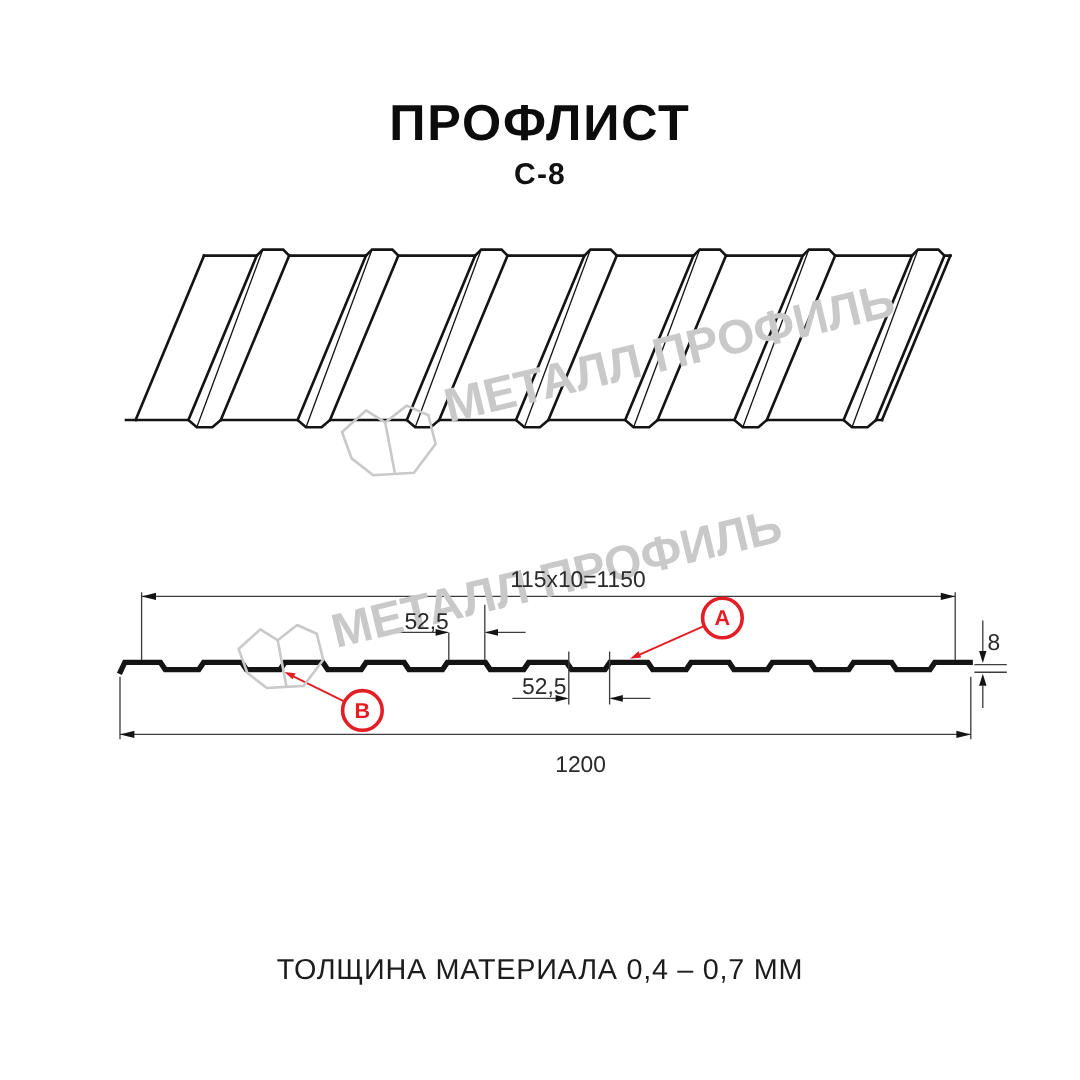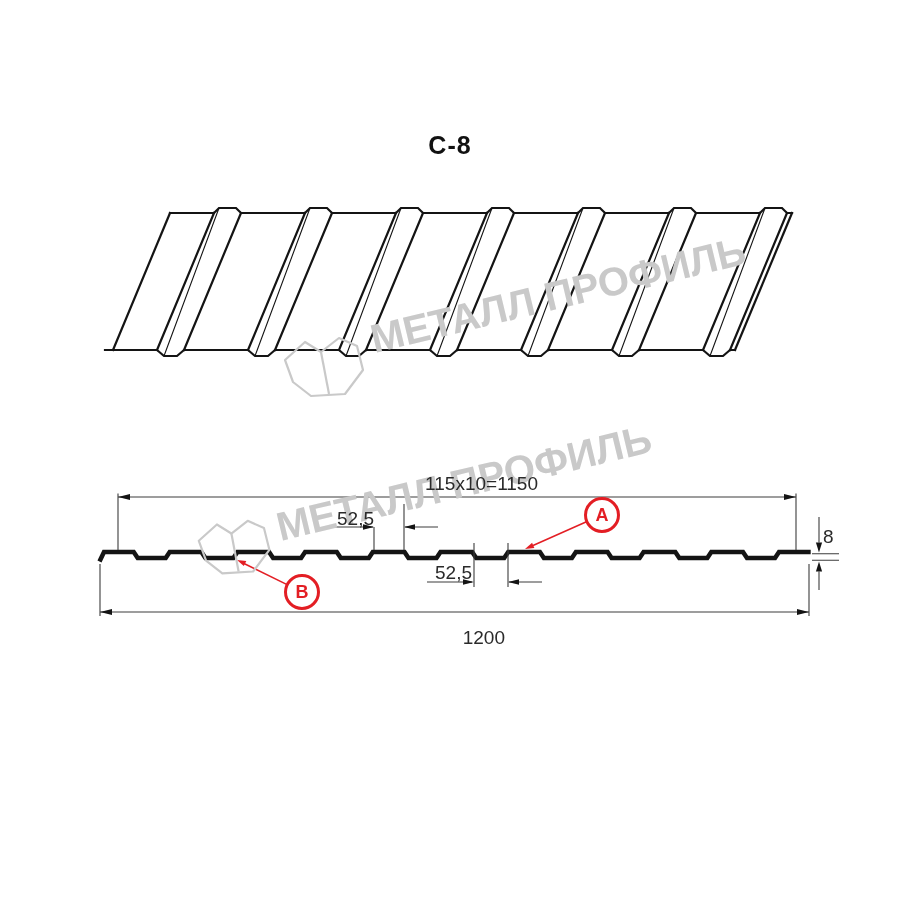--- a/index.html
+++ b/index.html
@@ -34,20 +34,21 @@
     display:flex;align-items:center;justify-content:center;
     color:#e31e24;font-size:18px;font-weight:bold;background:transparent;
   }
   svg{display:block;overflow:visible;}
 </style>
 </head>
 <body>
 
 <div id="stage">
 
+  <div class="abs title">ПРОФЛИСТ</div>
   <div class="abs subtitle">С-8</div>
 
   <svg class="abs" style="left:95px;top:195px" width="710" height="170" viewBox="0 0 710 170">
     <g stroke="#141414" stroke-width="2.2" fill="none" stroke-linecap="square">
       <path d="M10 155 H62 L69 161 H82 L89 155 H153 L160 161 H173 L180 155 H244 L251 161 H264 L271 155 H335 L342 161 H355 L362 155 H426 L433 161 H446 L453 155 H517 L524 161 H537 L544 155 H608 L615 161 H628 L635 155 H640"></path>
       <path d="M75 18 H119 L124 13 H141 L146 18 H210 L215 13 H232 L237 18 H301 L306 13 H323 L328 18 H392 L397 13 H414 L419 18 H483 L488 13 H505 L510 18 H574 L579 13 H596 L601 18 H665 L670 13 H687 L692 18 H697"></path>
       <path d="M18 155 L75 18"></path>
       <path d="M697 18 L640 155"></path>
       <path d="M62 155 L119 18 M153 155 L210 18 M244 155 L301 18 M335 155 L392 18 M426 155 L483 18 M517 155 L574 18 M608 155 L665 18"></path>
       <path d="M89 155 L146 18 M180 155 L237 18 M271 155 L328 18 M362 155 L419 18 M453 155 L510 18 M544 155 L601 18 M635 155 L692 18"></path>
@@ -113,14 +114,15 @@
   <div class="abs dim-text" style="left:823px;top:527px">8</div>
   <div class="abs dim-text dim-center" style="left:405px;top:628px;width:100px">1200</div>
 
   <div class="abs red-circle" style="left:584px;top:497px">
     <span>А</span>
   </div>
   <div class="abs red-circle" style="left:284px;top:574px">
     <span>В</span>
   </div>
 
+  <div class="abs footer-note">ТОЛЩИНА МАТЕРИАЛА 0,4 – 0,7 ММ</div>
 
 </div>
 
 </body></html>

